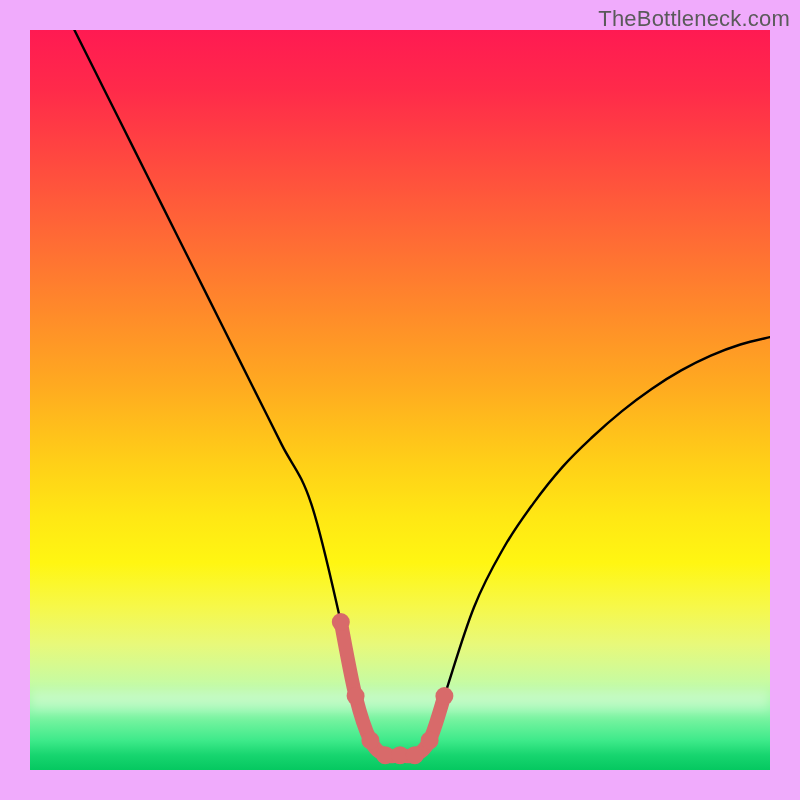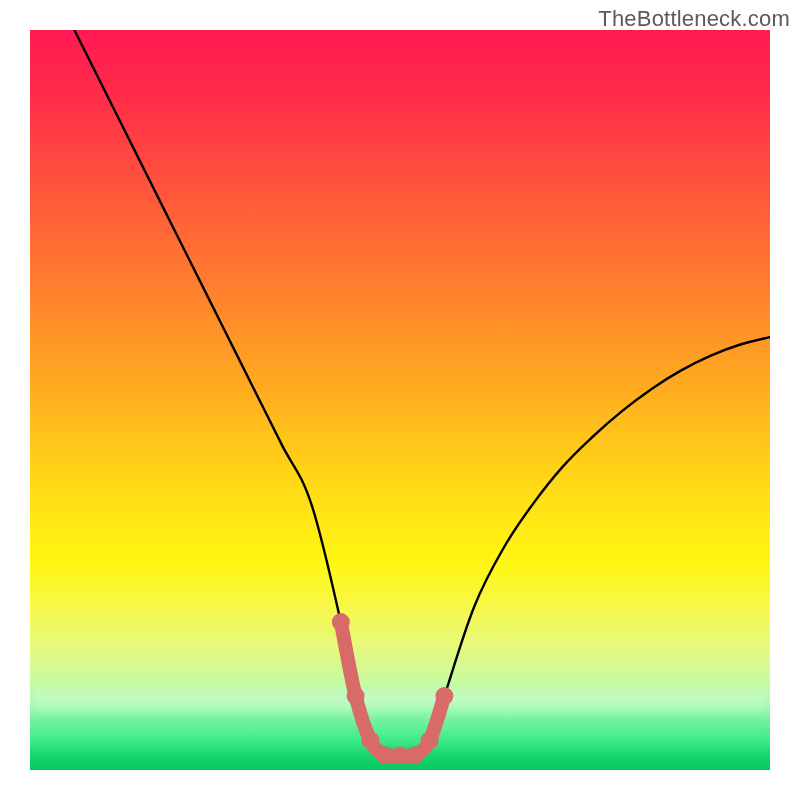--- a/index.html
+++ b/index.html
@@ -8,21 +8,21 @@
     width: 800px;
     height: 800px;
     overflow: hidden;
     background: #000;
     font-family: Arial, Helvetica, sans-serif;
   }
   .stage {
     position: relative;
     width: 800px;
     height: 800px;
-    background: #ffffff;
+    background: #f0abfc;
   }
   .plot-area {
     position: absolute;
     left: 30px;
     top: 30px;
     width: 740px;
     height: 740px;
     overflow: hidden;
   }
   .gradient {

